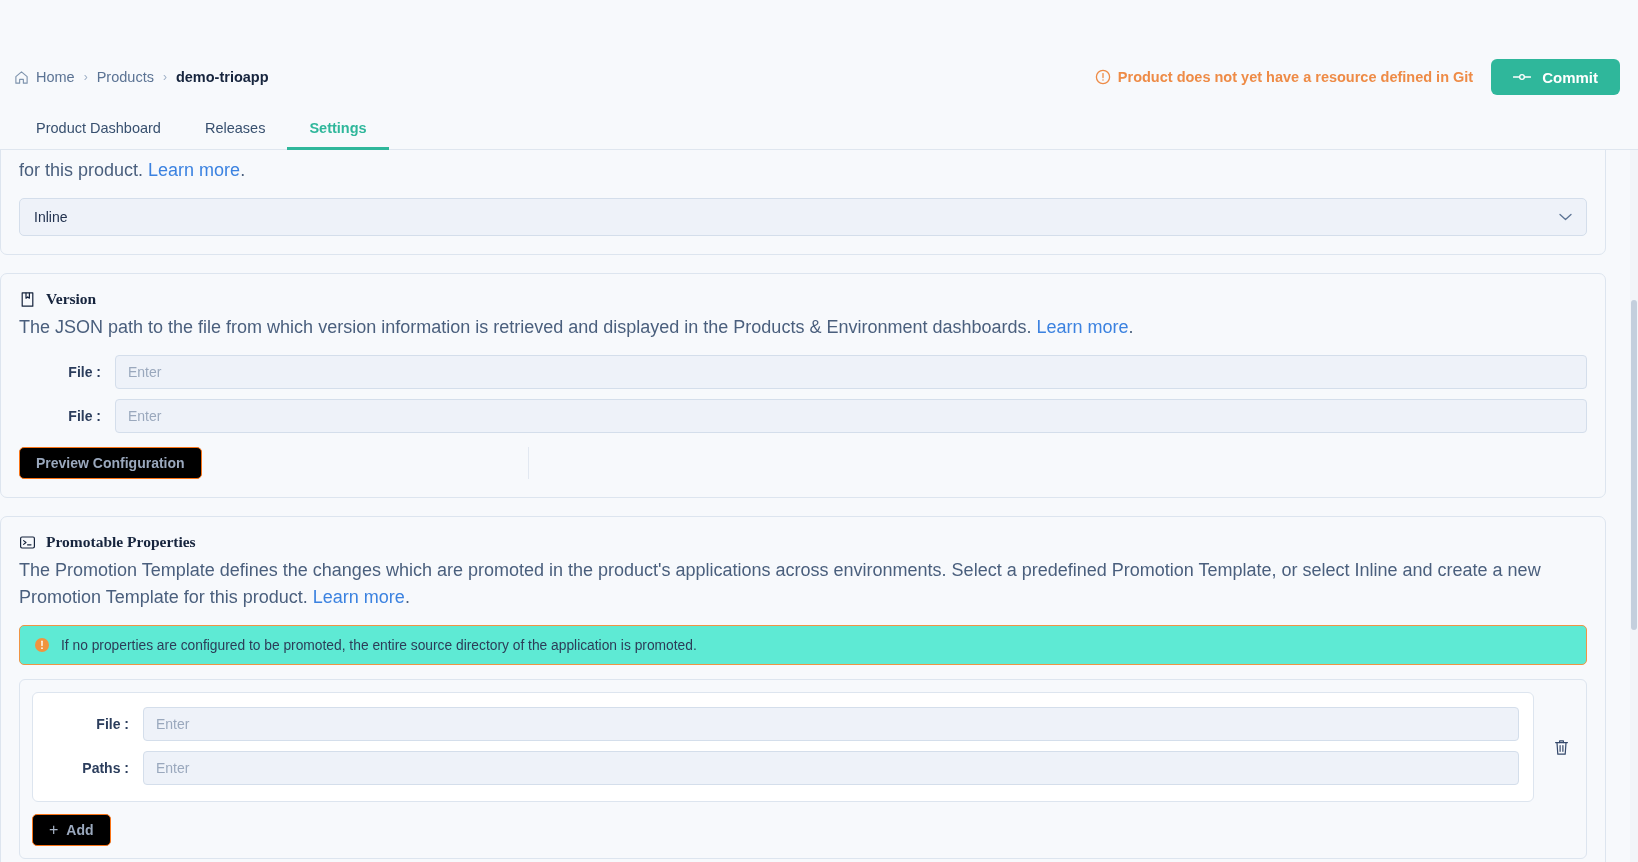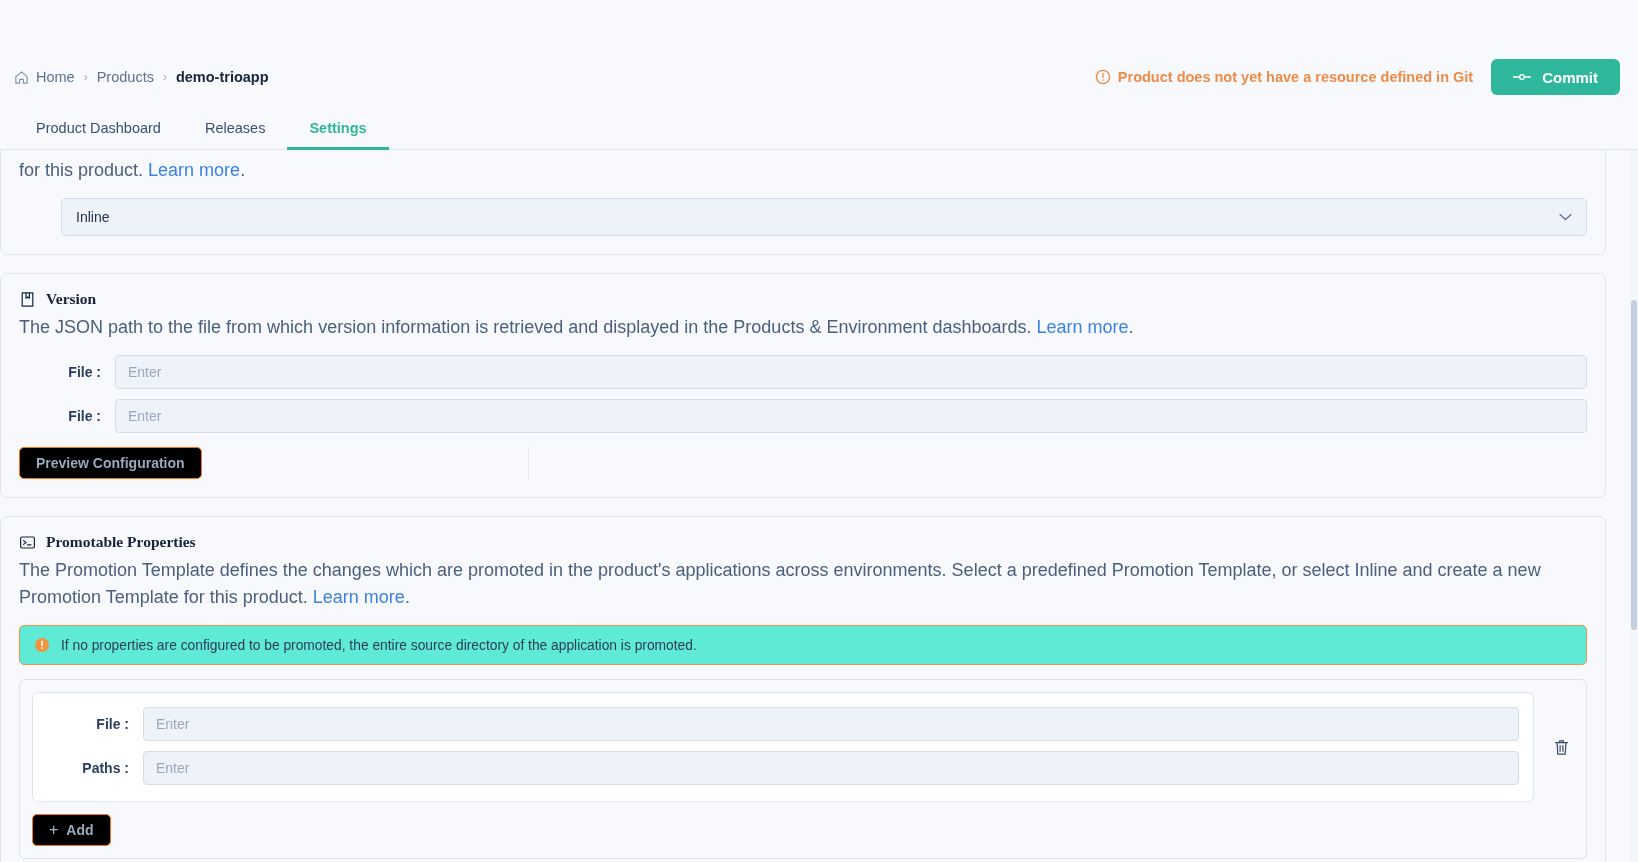--- a/index.html
+++ b/index.html
@@ -109,21 +109,21 @@
 
   .sec-head { display: flex; align-items: center; gap: 10px; margin-bottom: 6px; font-family: Liberation Serif, serif; }
   .sec-ico { width: 17px; height: 17px; display: block; }
   .sec-title { font-size: 15.5px; font-weight: 700; color: #16243d; }
   .sec-desc { font-size: 18px; color: #4a5f7d; line-height: 1.5; margin-bottom: 14px; }
   .link { color: #3b82e0; cursor: pointer; }
 
   .select-row {
     display: flex; align-items: center; justify-content: space-between;
     height: 38px; background: #eef2f9; border: 1px solid #d4deeb; border-radius: 5px;
-    padding: 0 14px; font-size: 14px; color: #22324f; cursor: pointer; margin-left: 42px;
+    padding: 0 14px; font-size: 14px; color: #22324f; cursor: pointer;
   }
   .chev { width: 13px; height: 8px; display: block; }
 
   .field-row { display: flex; align-items: center; margin-bottom: 10px; }
   .field-label {
     width: 96px; text-align: right; padding-right: 14px;
     font-size: 14px; font-weight: 700; color: #2b3d5c; white-space: nowrap;
   }
   .field-input {
     flex: 1; height: 34px; background: #eef2f9;

